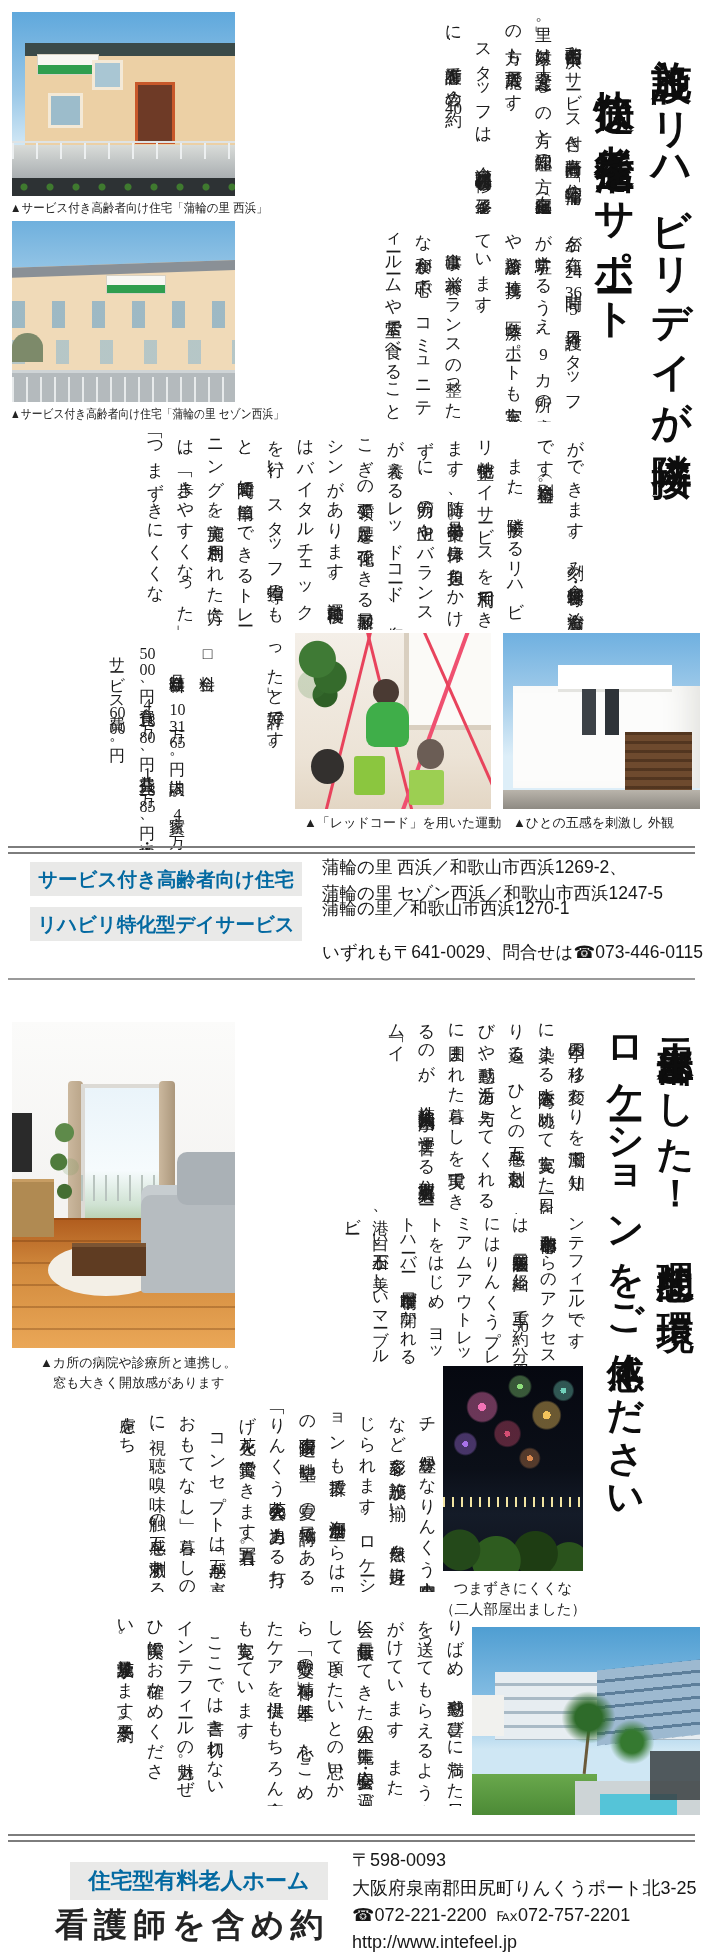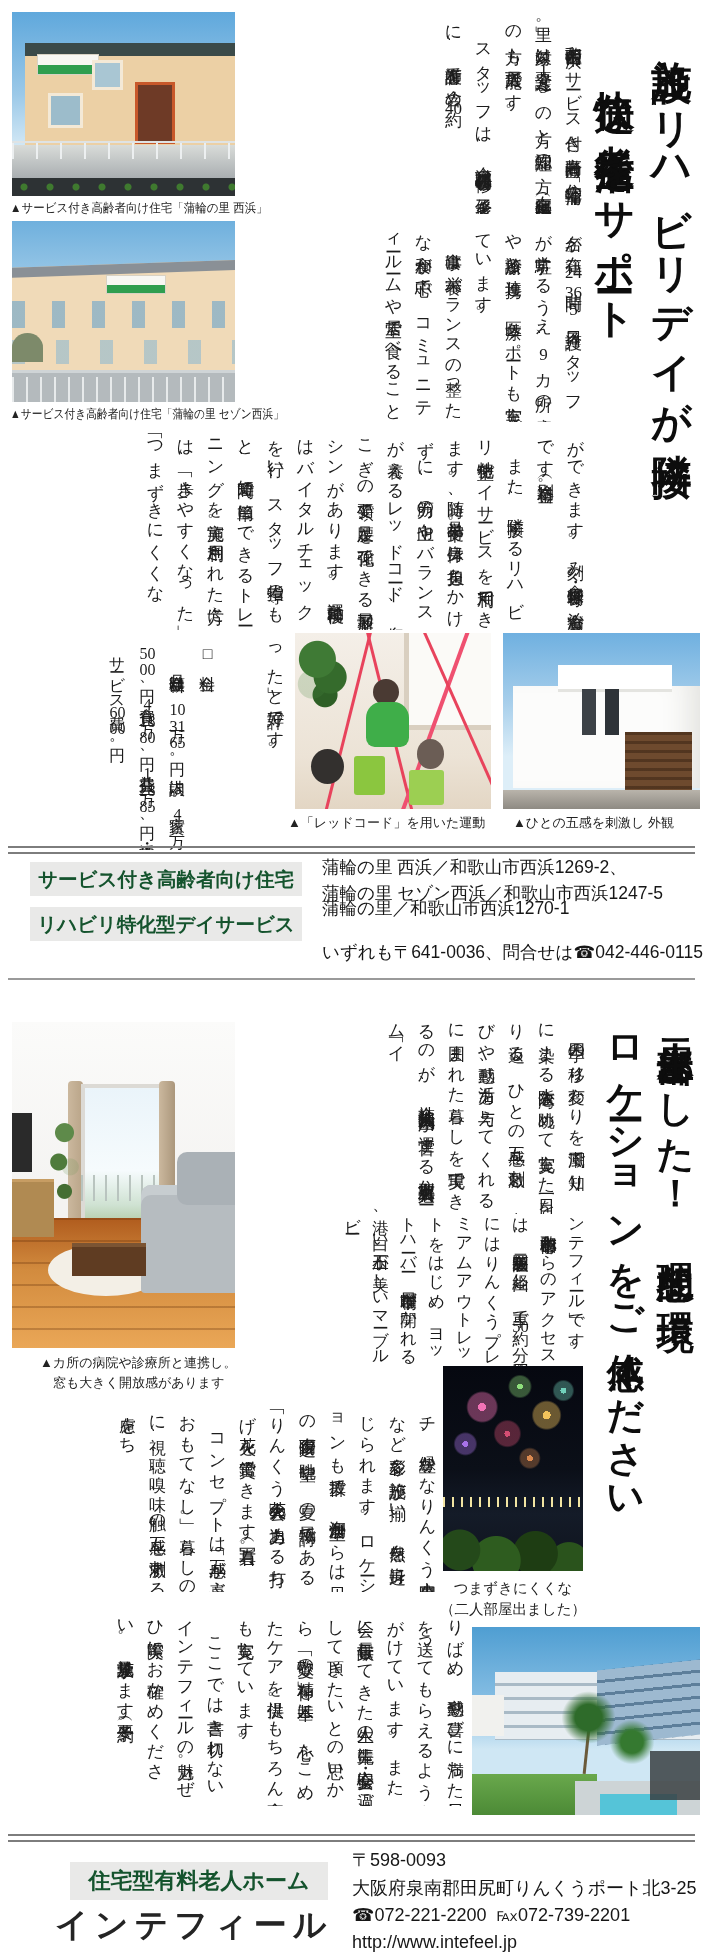--- a/index.html
+++ b/index.html
@@ -17,21 +17,21 @@
       font-family:"Liberation Sans","DejaVu Sans",sans-serif;font-weight:bold;color:#0d0d0d;white-space:nowrap;}
   .hl-a1{font-size:40px;letter-spacing:3px;}
   .hl-a2{font-size:37px;letter-spacing:2px;}
   
   .cap{position:absolute;font-size:12.5px;color:#222;white-space:nowrap;transform-origin:left top;}
   .cap2{position:absolute;font-size:13px;color:#222;white-space:nowrap;}
   .fwcap{position:absolute;font-size:14.5px;color:#222;text-align:center;line-height:21px;}
   
   .rule-double{position:absolute;height:4px;border-top:2px solid #7d7d7d;border-bottom:2px solid #7d7d7d;}
   .rule-single{position:absolute;height:0;border-top:2px solid #9a9a9a;}
-  .glabel{position:absolute;background:#e9e9e8;color:#14532d;font-weight:bold;text-align:center;
+  .glabel{position:absolute;background:#e9e9e8;color:#0369a1;font-weight:bold;text-align:center;
           display:flex;align-items:center;justify-content:center;}
   .ibx-line{position:absolute;font-size:17.5px;color:#161616;white-space:nowrap;}
   .brand{position:absolute;font-size:33px;font-weight:bold;color:#242424;letter-spacing:6px;white-space:nowrap;}
   
   .ph{position:absolute;overflow:hidden;background:#ccc;}
   .ph div{position:absolute;}
   
   #ph1{background:linear-gradient(180deg,#5fa8dc 0%,#9cc9e8 45%,#d6eaf6 75%);}
   #ph1 .bld{left:6%;right:-3%;top:17%;height:56%;background:#ecd0a5;border-top:13px solid #3b4a49;}
   #ph1 .sign{left:11%;top:23%;width:27%;height:10%;background:linear-gradient(180deg,#f7f7f3 55%,#2f9e4f 55%);border:1px solid #d8d2c4;}
@@ -166,40 +166,40 @@
       <div class="c2"></div>
       <div class="c3"></div>
       <div class="c4"></div>
       <div class="p1h"></div>
       <div class="p1b"></div>
       <div class="p2h"></div>
       <div class="p3h"></div>
       <div class="ch1"></div>
       <div class="ch2"></div>
     </div>
-    <div class="cap2" style="left:288px;top:814px">▲「レッドコード」を用いた運動</div>
+    <div class="cap2" style="left:304px;top:814px">▲「レッドコード」を用いた運動</div>
 
     <div class="ph" id="ph4" style="left:503px;top:633px;width:197px;height:176px">
       <div class="bld"></div>
       <div class="par"></div>
       <div class="w1"></div>
       <div class="w2"></div>
       <div class="fence"></div>
       <div class="fence2"></div>
       <div class="gnd"></div>
     </div>
     <div class="cap2" style="left:513px;top:814px">▲ひとの五感を刺激し 外観</div>
 
     <div class="rule-double" style="left:8px;top:846px;width:687px"></div>
     <div class="glabel" style="left:30px;top:862px;width:272px;height:34px;font-size:19.5px">サービス付き高齢者向け住宅</div>
     <div class="glabel" style="left:30px;top:907px;width:272px;height:34px;font-size:19.5px">リハビリ特化型デイサービス</div>
     <div class="ibx-line" style="left:322px;top:855px">蒲輪の里 西浜／和歌山市西浜1269-2、</div>
     <div class="ibx-line" style="left:322px;top:881px">蒲輪の里 セゾン西浜／和歌山市西浜1247-5</div>
     <div class="ibx-line" style="left:322px;top:896px">蒲輪の里／和歌山市西浜1270-1</div>
-    <div class="ibx-line" style="left:322px;top:940px">いずれも〒641-0036、問合せは☎042-446-0115</div>
+    <div class="ibx-line" style="left:322px;top:940px">いずれも〒641-0029、問合せは☎073-446-0115</div>
     <div class="rule-single" style="left:8px;top:978px;width:687px"></div>
   </section>
 
   <section>
     <div class="headline hl-a2" style="left:650px;top:1012px;height:570px">二人部屋出ました！　理想的な環境</div>
     <div class="headline hl-a2" style="left:600px;top:1012px;height:540px">ロケーションをご体感ください</div>
 
     <div class="ph" id="ph5" style="left:12px;top:1022px;width:223px;height:326px">
       <div class="cur1"></div>
       <div class="win"></div>
@@ -243,21 +243,21 @@
       <div class="deck"></div>
       <div class="pool"></div>
       <div class="trk1"></div>
       <div class="palm1"></div>
       <div class="palm2"></div>
       <div class="fence"></div>
     </div>
 
     <div class="rule-double" style="left:8px;top:1834px;width:687px"></div>
     <div class="glabel" style="left:70px;top:1862px;width:258px;height:38px;font-size:22px">住宅型有料老人ホーム</div>
-    <div class="brand" style="left:55px;top:1903px">インテフィール</div>
+    <div class="brand" style="left:55px;top:1903px">看護師を含め約</div>
     <div class="ibx-line" style="left:352px;top:1848px;font-size:18px">〒598-0093</div>
     <div class="ibx-line" style="left:352px;top:1876px;font-size:18px">大阪府泉南郡田尻町りんくうポート北3-25</div>
     <div class="ibx-line" style="left:352px;top:1904px;font-size:18px">
-      <span>☎</span><span>072-221-2200</span>&nbsp;&nbsp;<span>℻</span><span>072-739-2201</span>
+      <span>☎</span><span>072-221-2200</span>&nbsp;&nbsp;<span>℻</span><span>072-757-2201</span>
     </div>
     <div class="ibx-line" style="left:352px;top:1932px;font-size:18px">http://www.intefeel.jp</div>
   </section>
 </div>
 
 </body></html>

